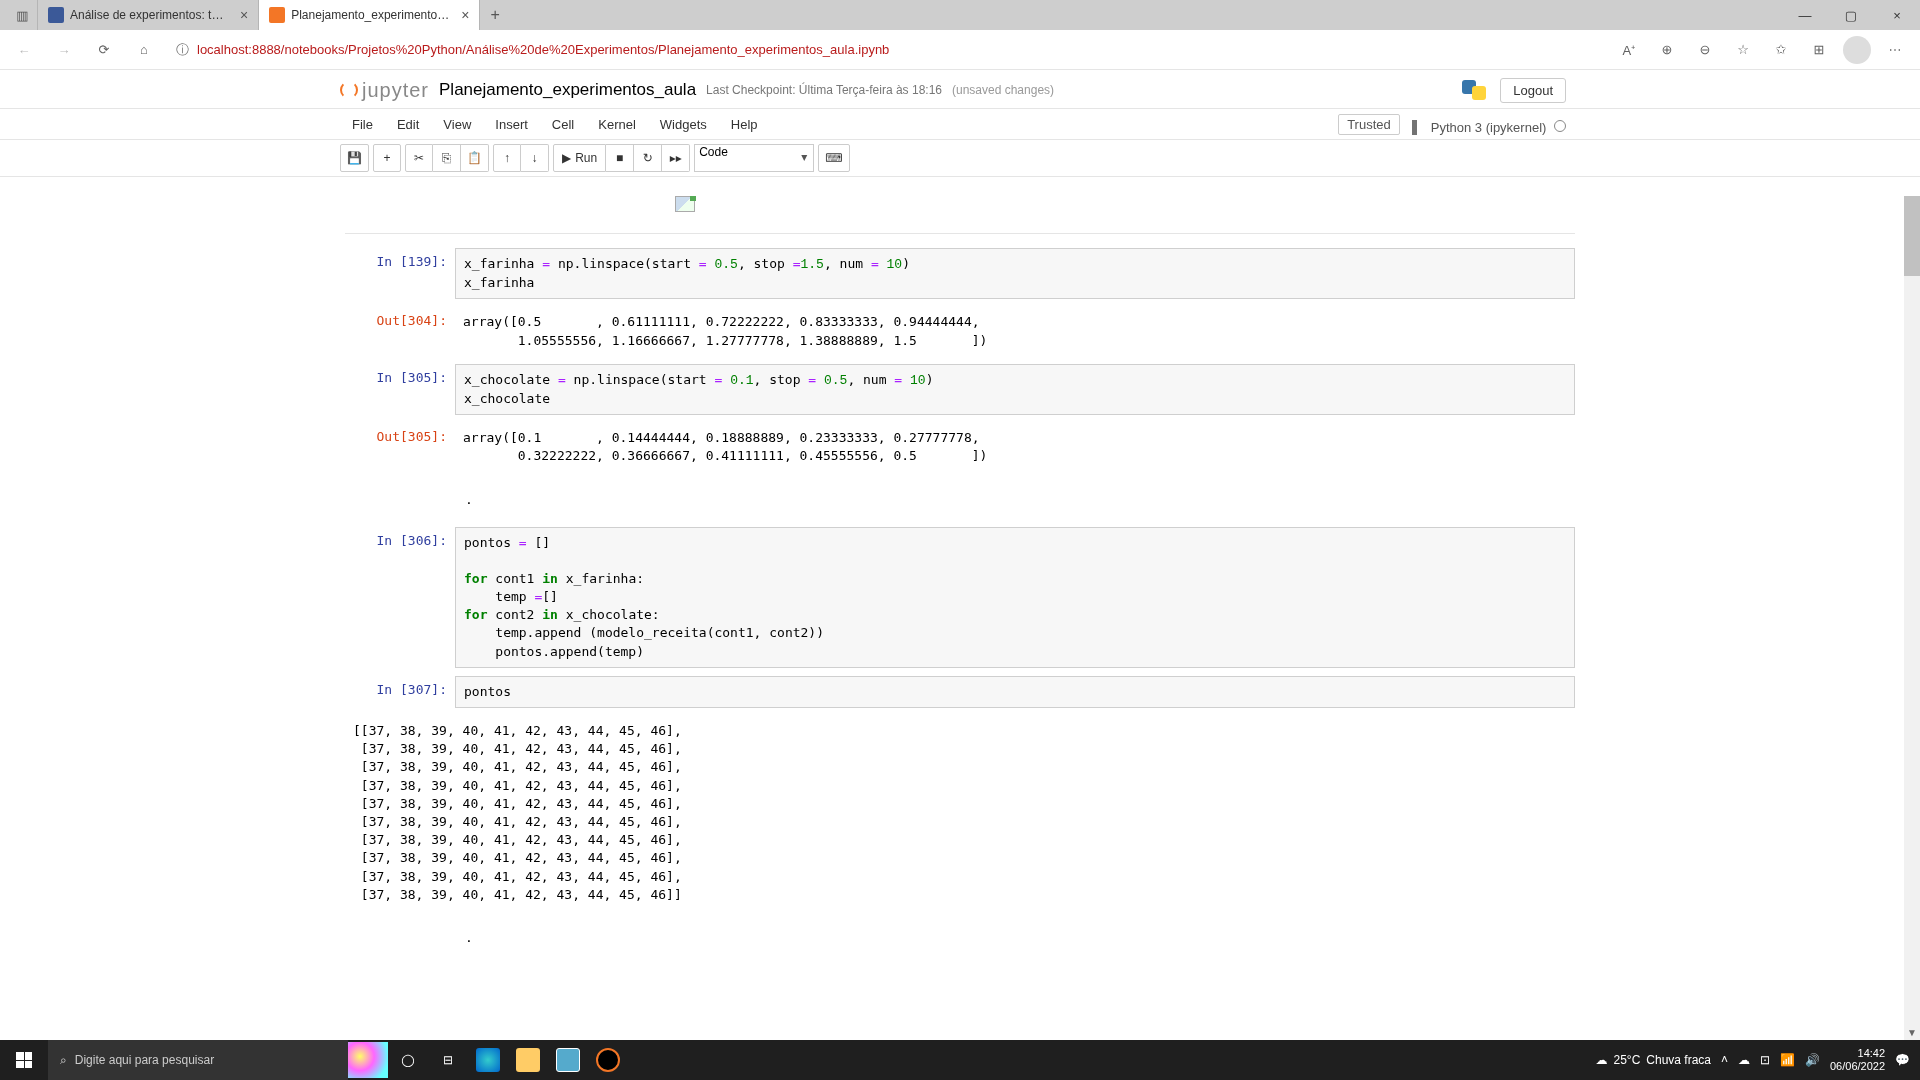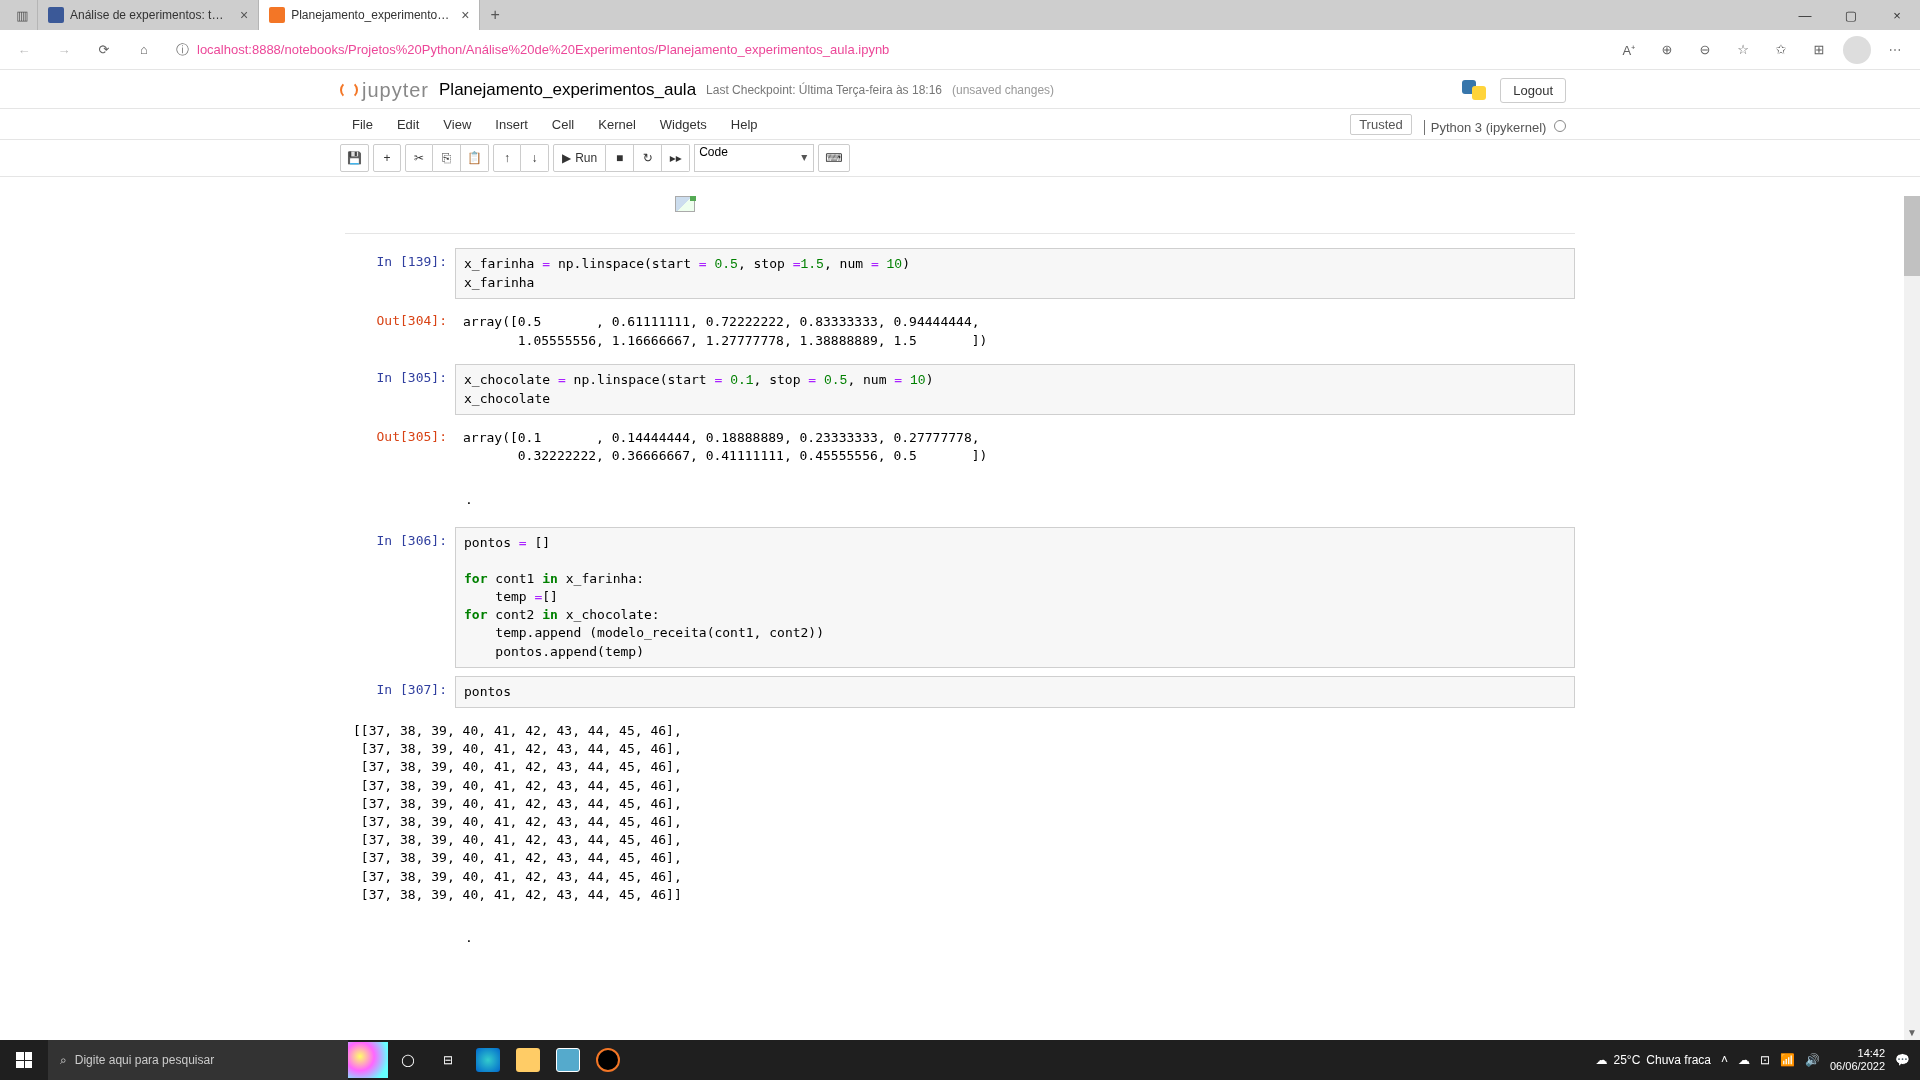--- a/index.html
+++ b/index.html
@@ -19,21 +19,21 @@
 .titlebar .winbtns { margin-left: auto; display: flex; }
 .titlebar .winbtns div { width: 46px; height: 30px; display: flex; align-items: center; justify-content: center; color: #333; }
 .sidebar-stub { width: 30px; height: 30px; display:flex; align-items:center; justify-content:center; color:#555; border-right:1px solid #b5b5b5; }
 
 
 .addrbar { height: 40px; background: #fff; border-bottom: 1px solid #e5e5e5; display: flex; align-items: center; padding: 0 8px; gap: 8px; }
 .addrbar .navbtn { width: 32px; height: 32px; display: flex; align-items: center; justify-content: center; color: #616161; border-radius: 4px; }
 .addrbar .navbtn.disabled { color: #bbb; }
 .addrbar .urlbox { flex: 1; display: flex; align-items: center; gap: 8px; padding: 0 8px; height: 30px; }
 .addrbar .urlbox .info { color: #777; }
-.addrbar .urlbox .url { color: #ec4899; font-size: 13px; }
+.addrbar .urlbox .url { color: #b91c1c; font-size: 13px; }
 .addrbar .right-icons { display: flex; gap: 4px; }
 .addrbar .right-icons .ic { width: 34px; height: 32px; display:flex;align-items:center;justify-content:center;color:#616161; }
 .addrbar .avatar { width:28px;height:28px;border-radius:50%;background:#ddd; }
 
 
 .jhead { background: #fff; }
 .jhead-row1 { display:flex; align-items:center; padding: 6px 14px 4px 340px; gap: 10px; }
 .jlogo { color:#888; font-size:20px; letter-spacing:1px; display:flex; align-items:center; gap:4px;}
 .jlogo .circ1 { width:18px;height:18px;border:2px solid #f37626;border-radius:50%;border-top-color:transparent;border-bottom-color:transparent;display:inline-block;}
 .jtitle { color:#000; font-size:17px; }
@@ -165,21 +165,21 @@
     <div class="mi">File</div>
     <div class="mi">Edit</div>
     <div class="mi">View</div>
     <div class="mi">Insert</div>
     <div class="mi">Cell</div>
     <div class="mi">Kernel</div>
     <div class="mi">Widgets</div>
     <div class="mi">Help</div>
     <div class="mright">
       <span class="trusted">Trusted</span>
-      <span style="border-left:1px solid #737373;padding-left:6px;"><span>Python 3 (ipykernel)</span> <span class="kernel-ind"></span></span>
+      <span style="border-left:5px solid #737373;padding-left:14px;"><span>Python 3 (ipykernel)</span> <span class="kernel-ind"></span></span>
     </div>
   </div>
   <div class="jtoolbar">
     <div class="tbtn">💾</div>
     <div class="tbtn">+</div>
     <div class="tgroup">
       <div class="tbtn">✂</div>
       <div class="tbtn">⎘</div>
       <div class="tbtn">📋</div>
     </div>

